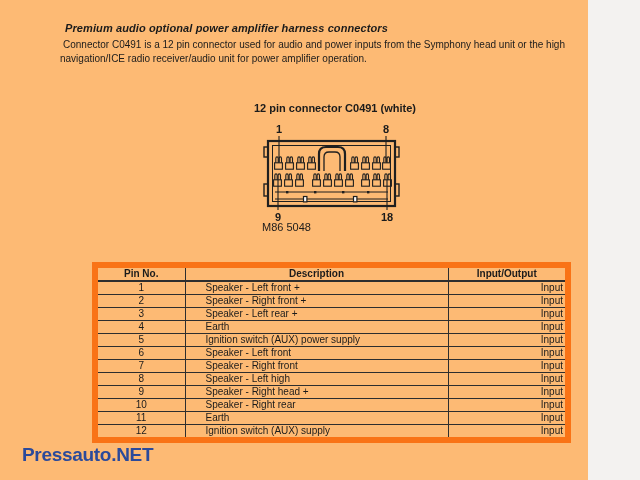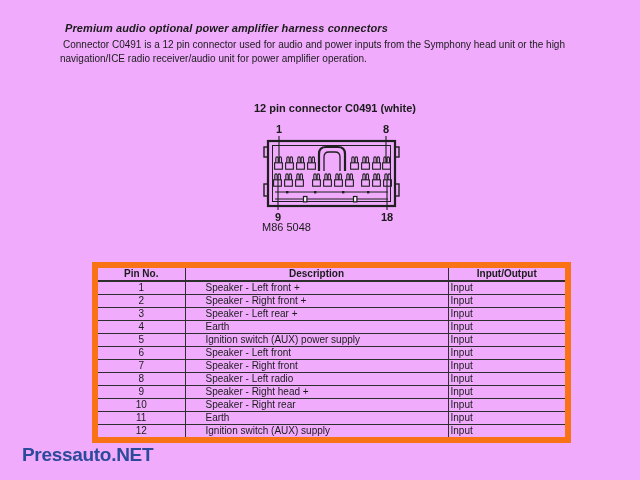--- a/index.html
+++ b/index.html
@@ -5,22 +5,22 @@
   html,body{margin:0;padding:0;}
   body{
     width:640px;height:480px;
     background:#f3f2f0;
     font-family:"Liberation Sans", sans-serif;
     color:#1b1b1b;
     overflow:hidden;
   }
   .sheet{
     position:relative;
-    width:640px;height:480px;
-    background:#f0abfc;
+    width:588px;height:480px;
+    background:#fdba74;
   }
   .heading{
     position:absolute;left:65px;top:22px;
     font-size:11px;font-weight:bold;font-style:italic;
     letter-spacing:0.1px;
     white-space:nowrap;
   }
   .para{
     position:absolute;left:60px;top:38px;width:555px;
     font-size:10px;line-height:14px;
@@ -61,21 +61,21 @@
     overflow:hidden;
     white-space:nowrap;
   }
   table.pin-table thead th{
     border-bottom:2px solid #2e2e2e;
     font-weight:bold;
     text-align:center;
   }
   table.pin-table td.c-pin{text-align:center;}
   table.pin-table td.c-desc{text-align:left;padding-left:20px;}
-  table.pin-table td.c-io{text-align:left;}
+  table.pin-table td.c-io{text-align:right;}
   .watermark{
     position:absolute;left:22px;top:444px;
     font-size:19px;font-weight:bold;
     letter-spacing:-0.3px;
     white-space:nowrap;
   }
 </style>
 </head>
 <body>
 
@@ -208,21 +208,21 @@
           <td class="c-desc">Speaker - Left front</td>
           <td class="c-io">Input</td>
         </tr>
         <tr>
           <td class="c-pin">7</td>
           <td class="c-desc">Speaker - Right front</td>
           <td class="c-io">Input</td>
         </tr>
         <tr>
           <td class="c-pin">8</td>
-          <td class="c-desc">Speaker - Left radio</td>
+          <td class="c-desc">Speaker - Left high</td>
           <td class="c-io">Input</td>
         </tr>
         <tr>
           <td class="c-pin">9</td>
           <td class="c-desc">Speaker - Right head +</td>
           <td class="c-io">Input</td>
         </tr>
         <tr>
           <td class="c-pin">10</td>
           <td class="c-desc">Speaker - Right rear</td>

